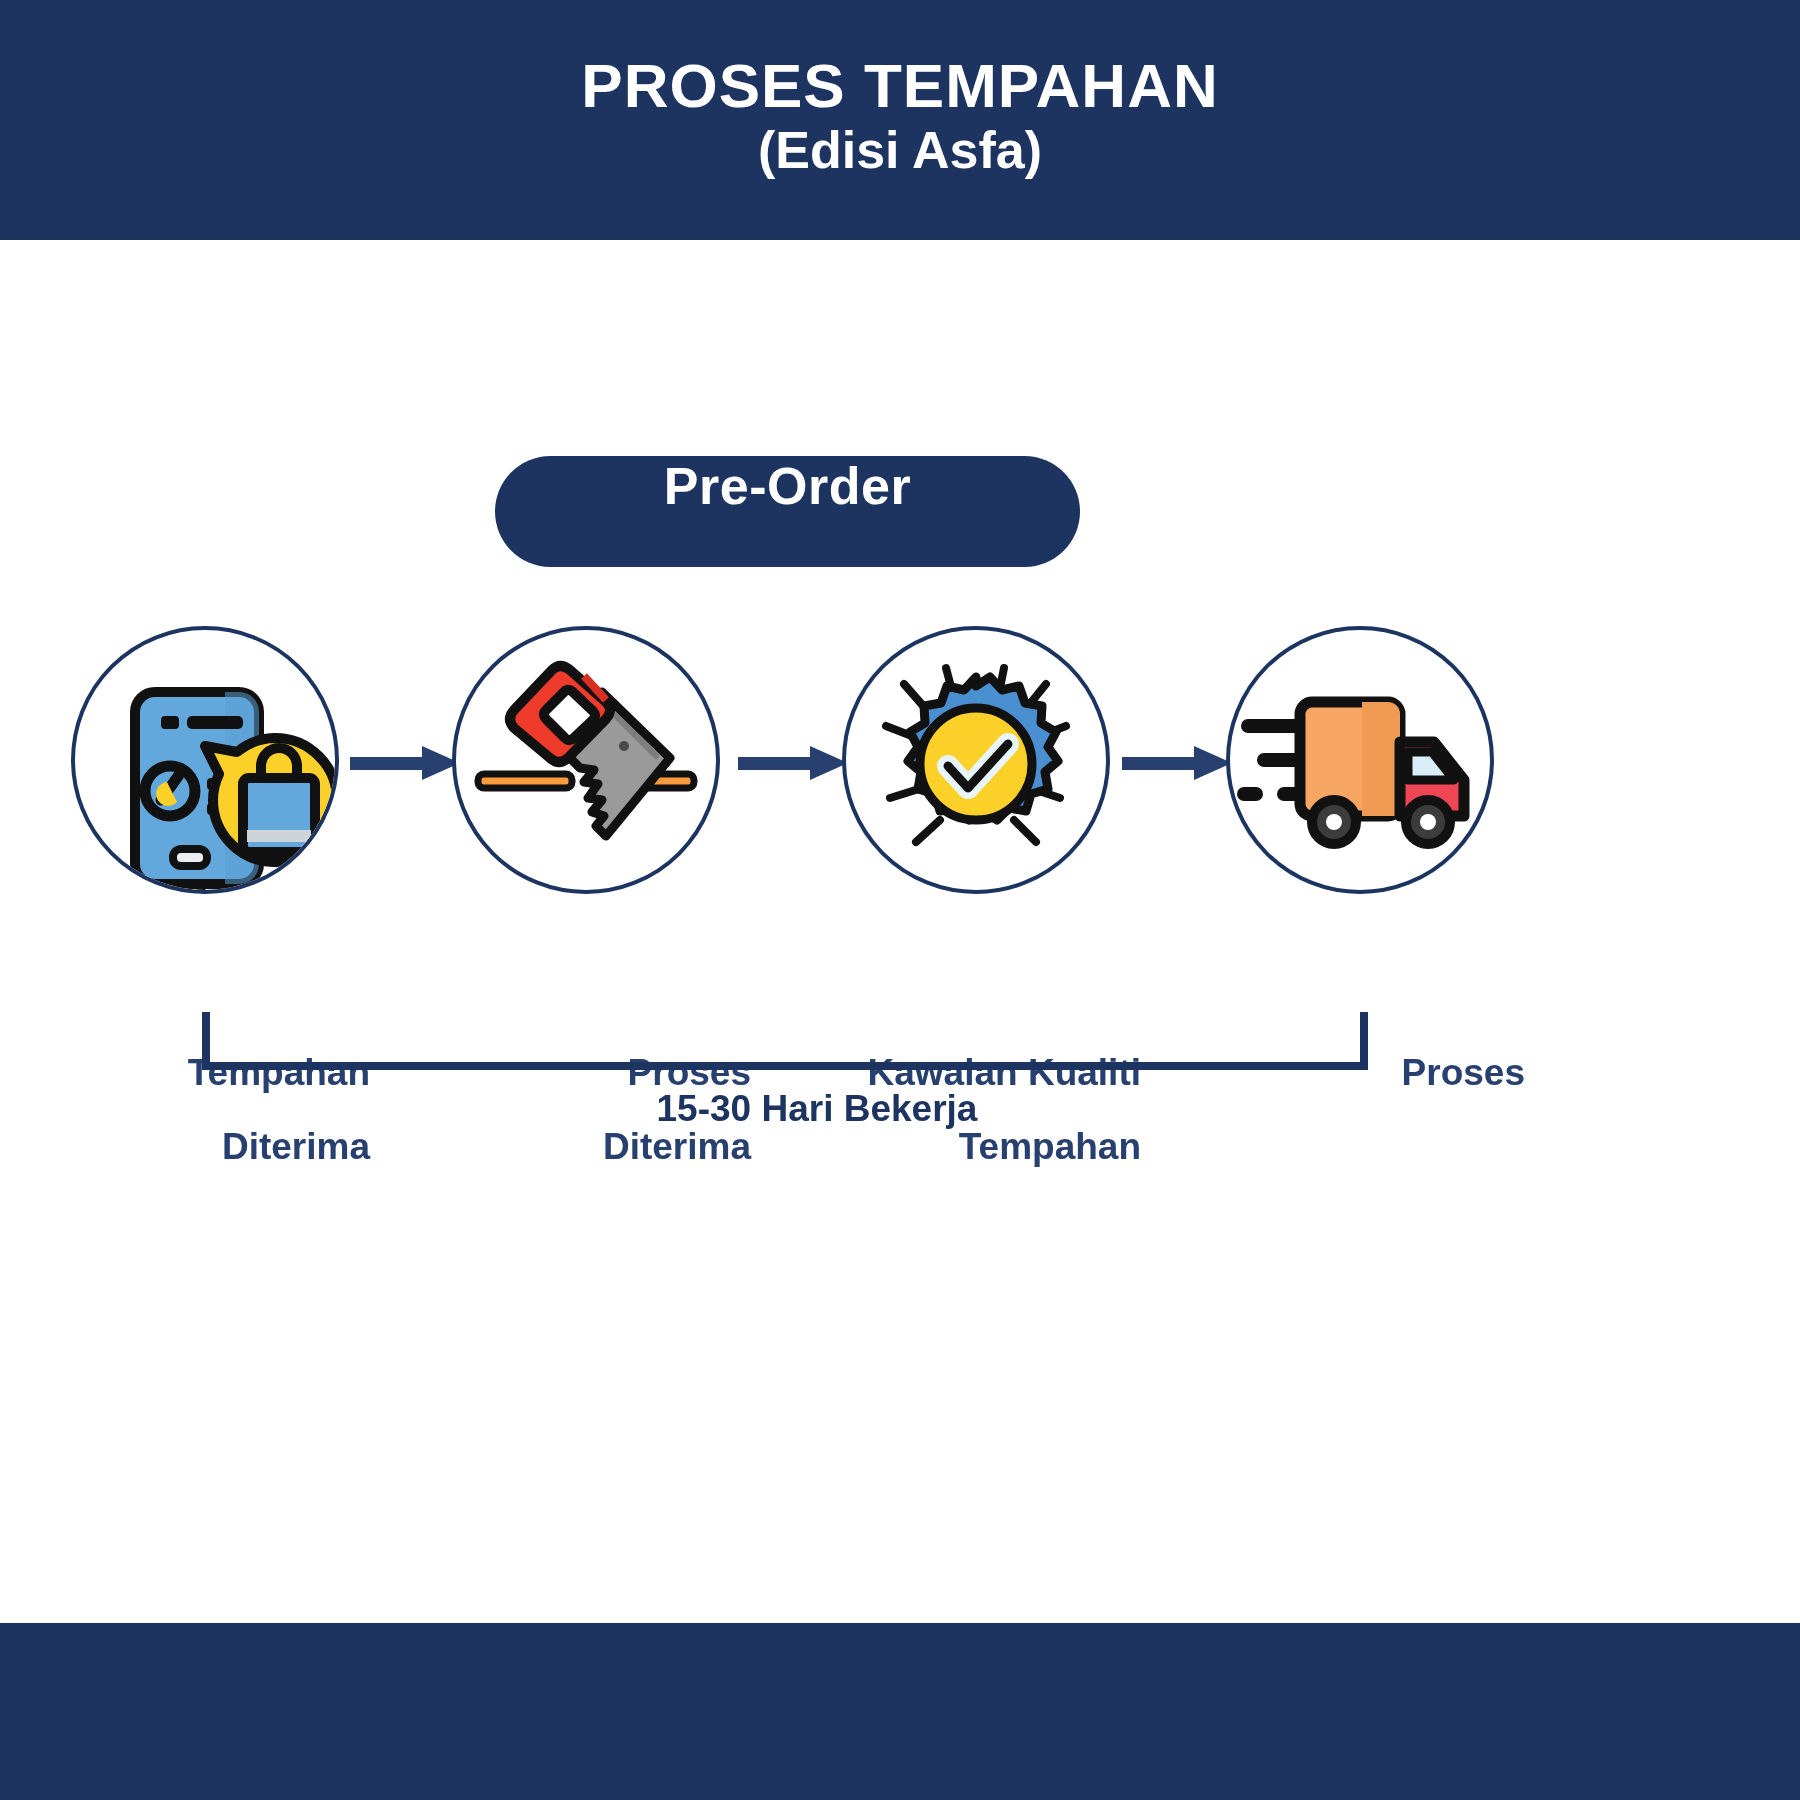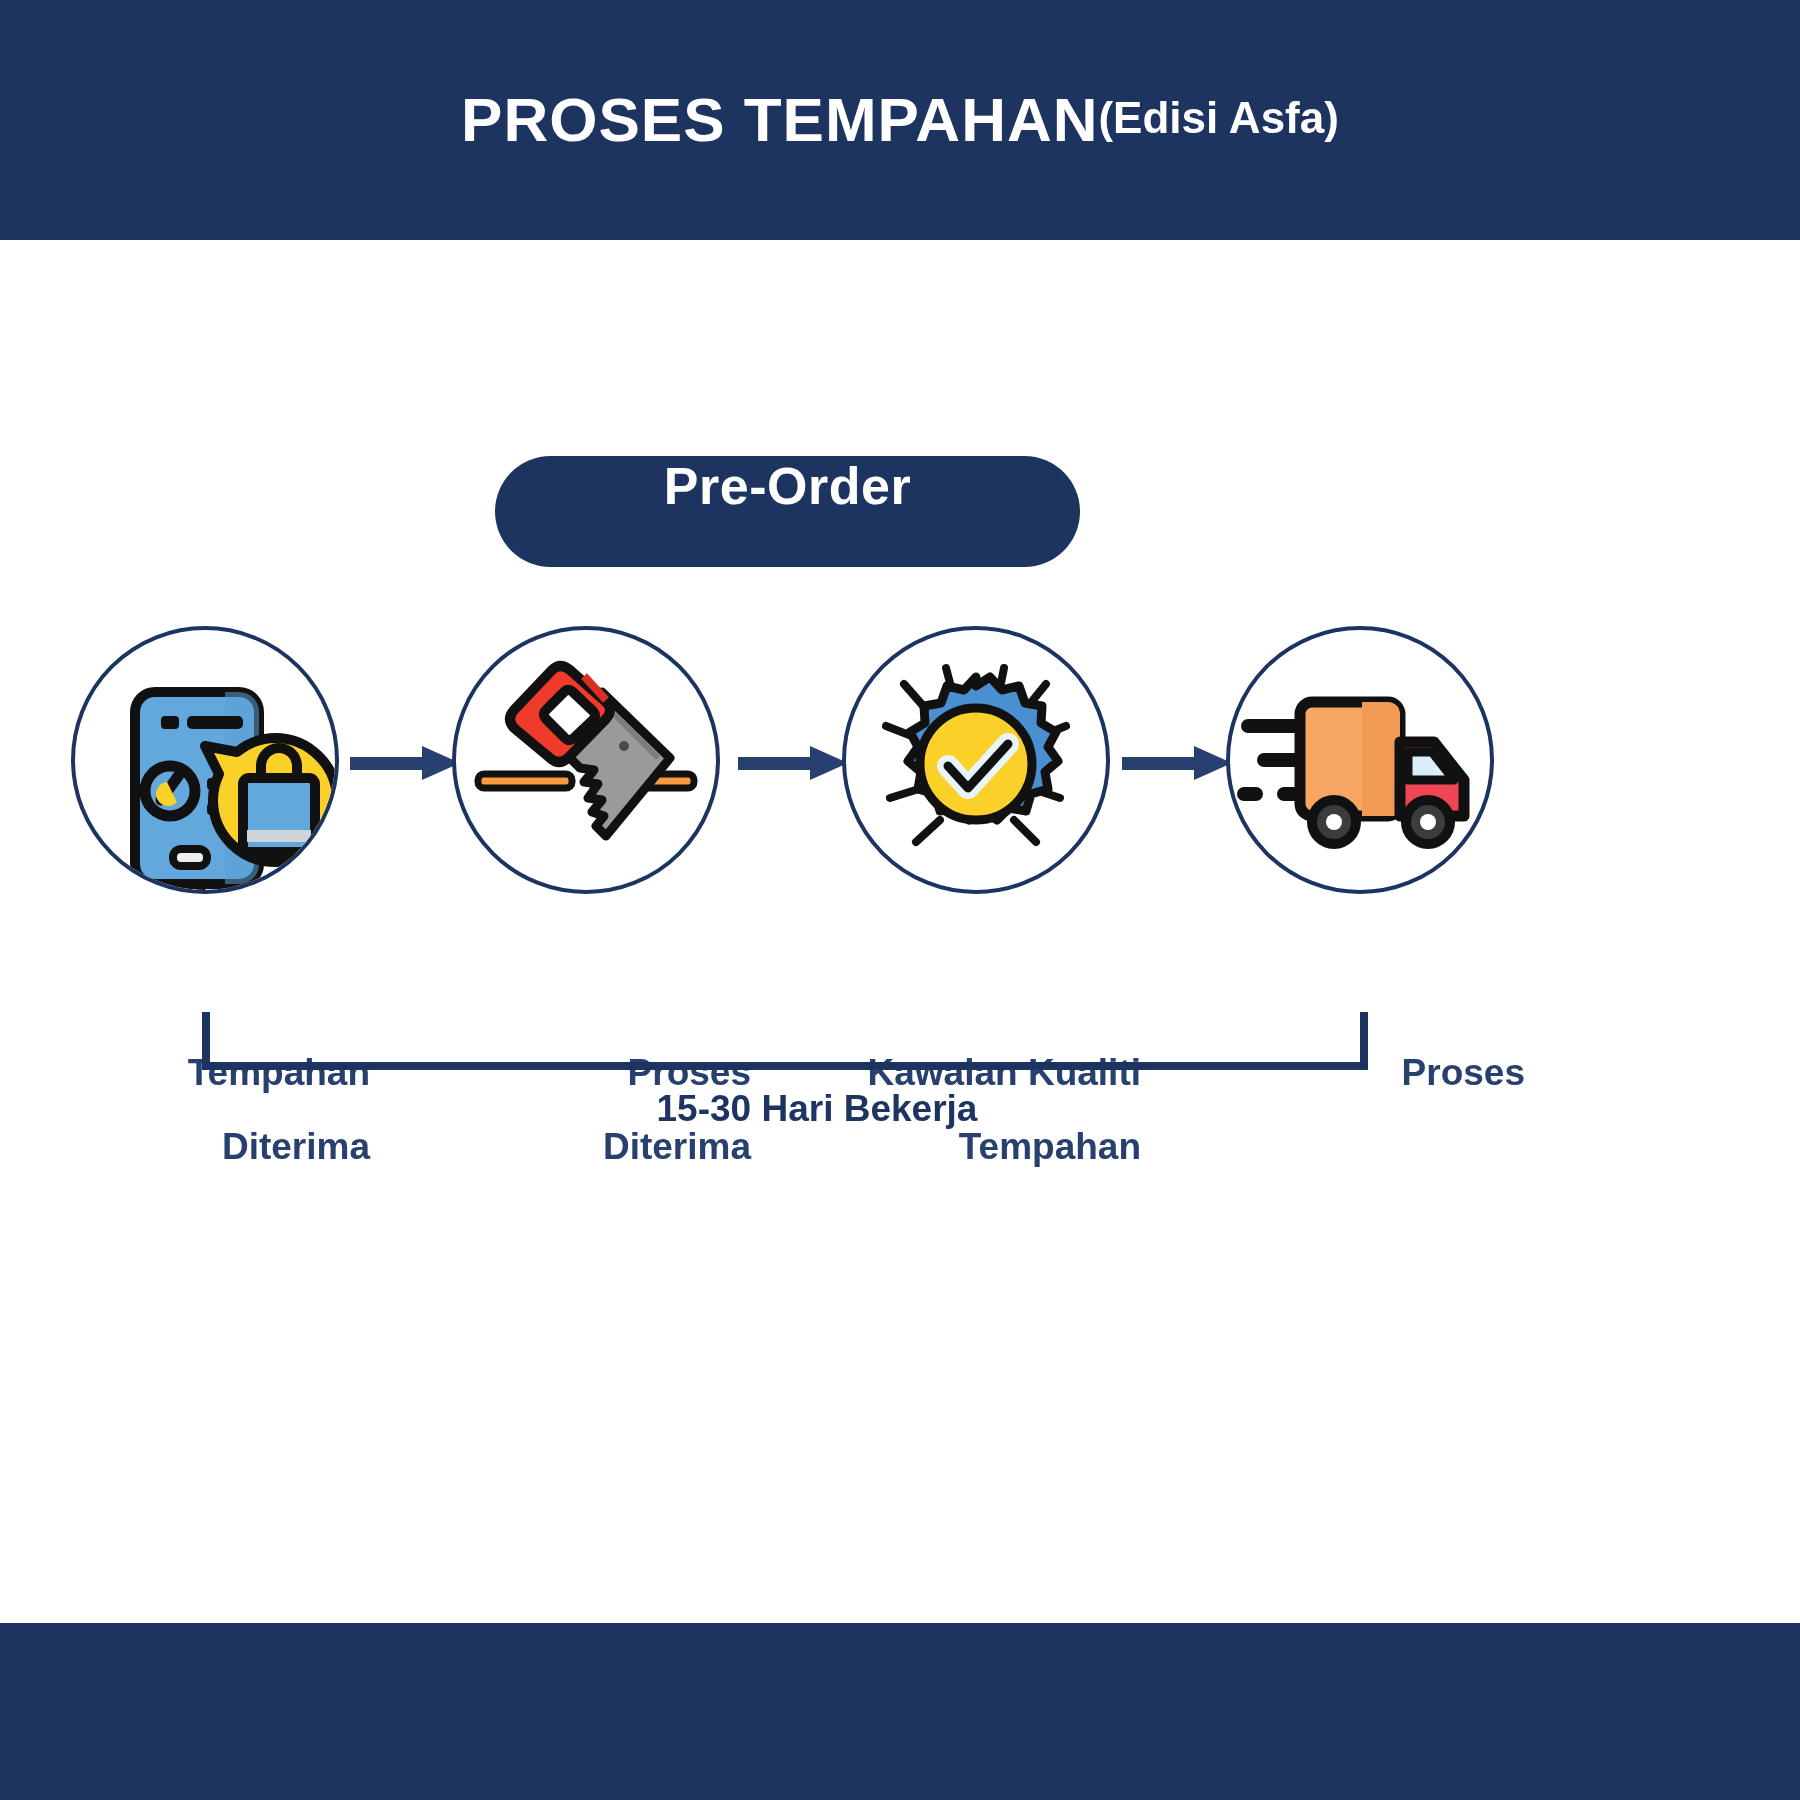--- a/index.html
+++ b/index.html
@@ -16,36 +16,36 @@
   }
 
   
   #header-bar {
     position: absolute;
     left: 0; top: 0;
     width: 1800px;
     height: 240px;
     background: #1d3461;
     display: flex;
-    flex-direction: row;
+    flex-direction: column;
     align-items: center;
     justify-content: center;
   }
   #title-main {
     color: #ffffff;
     font-size: 62px;
     font-weight: bold;
     letter-spacing: 1px;
     line-height: 1.05;
     text-align: center;
     margin: 0;
   }
   #title-sub {
     color: #ffffff;
-    font-size: 44px;
+    font-size: 52px;
     font-weight: bold;
     line-height: 1.1;
     text-align: center;
     margin: 4px 0 8px 0;
   }
 
   
   #footer-bar {
     position: absolute;
     left: 0; top: 1623px;

